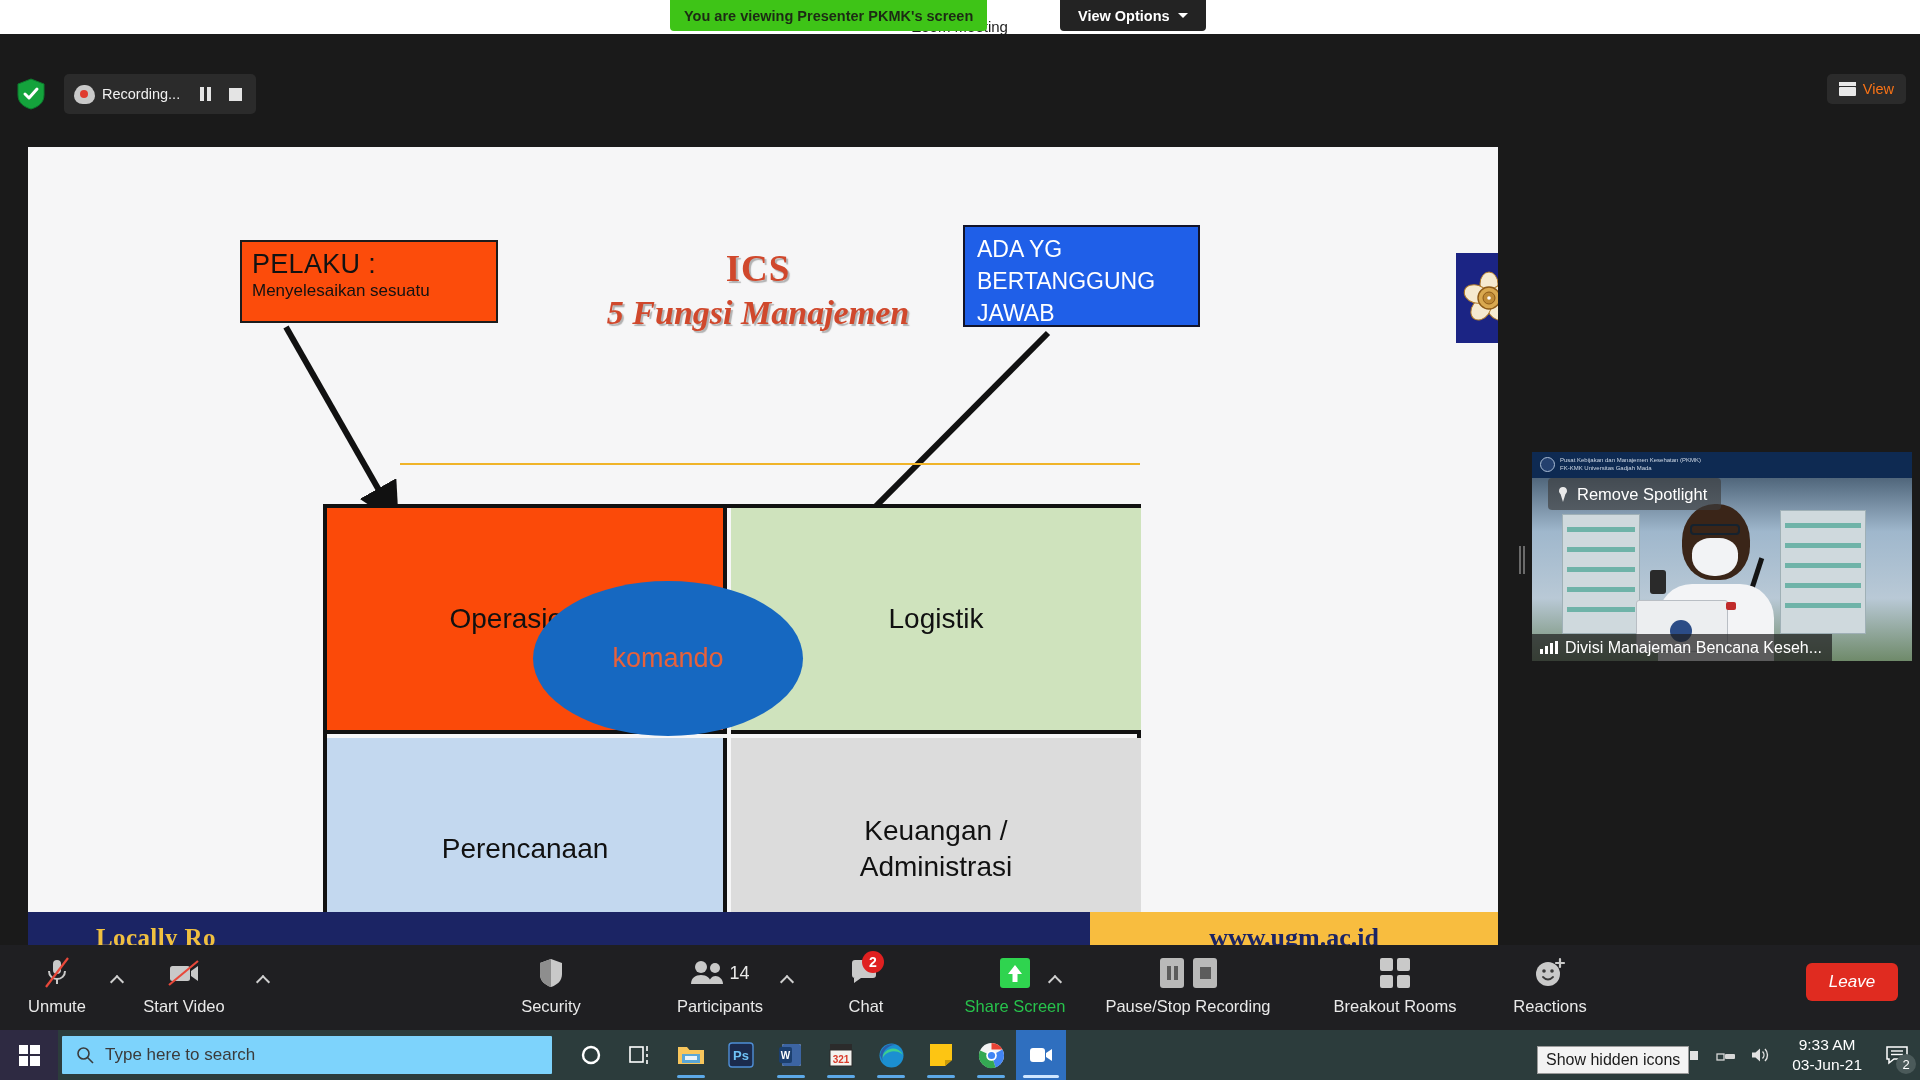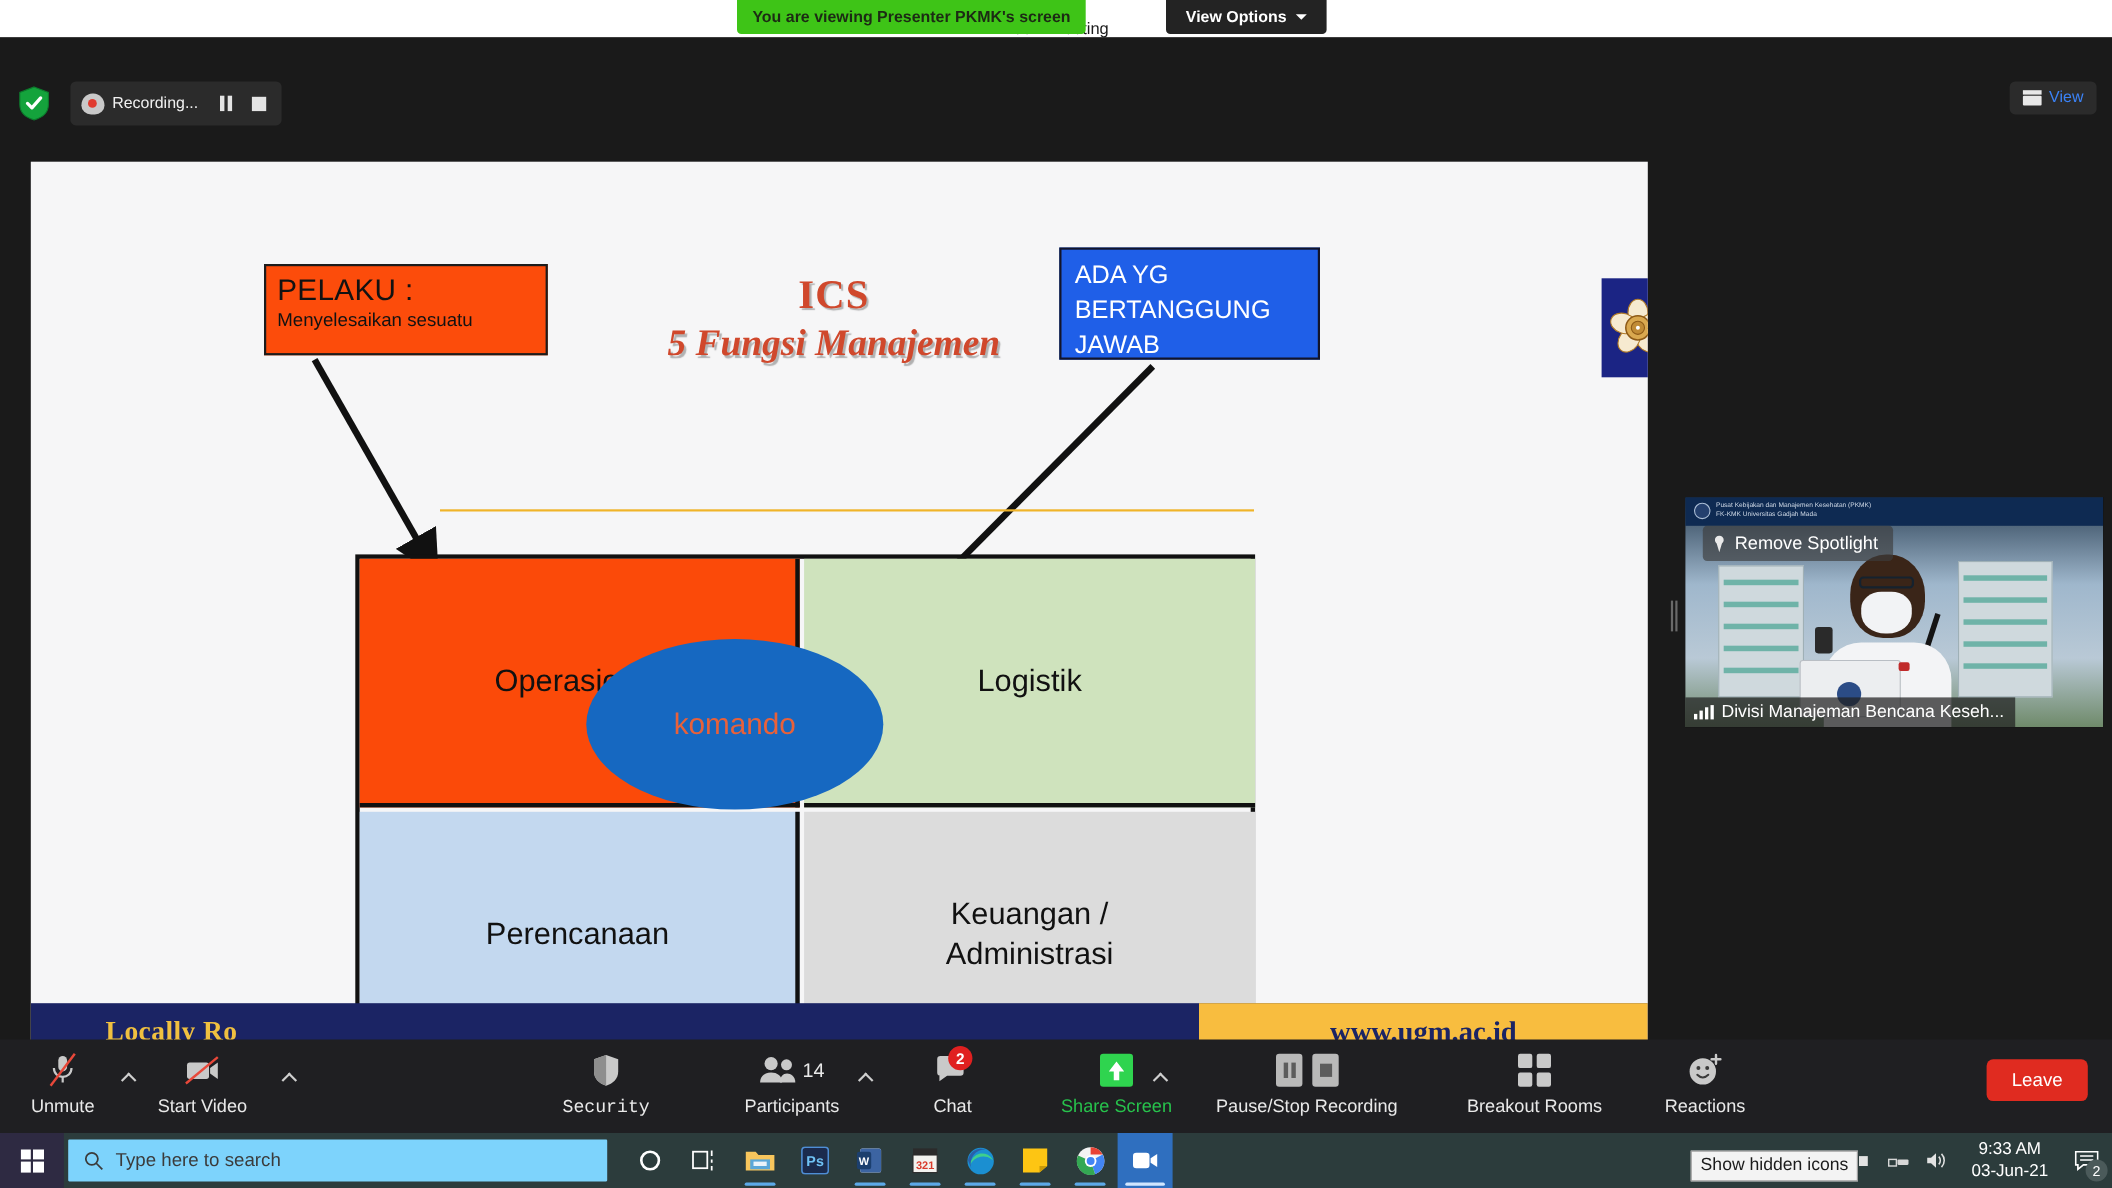--- a/index.html
+++ b/index.html
@@ -97,21 +97,21 @@
     justify-content: center;
   }
   .pause-ico { display: flex; gap: 3px; }
   .pause-ico i { display: block; width: 4px; height: 14px; background: #e4e4e4; }
   .stop-ico { width: 13px; height: 13px; background: #e4e4e4; }
 
   .view-btn {
     position: absolute; right: 14px; top: 40px; height: 30px;
     background: #2b2b2b; border-radius: 5px; display: flex;
     align-items: center; gap: 7px; padding: 0 12px;
-    font-size: 14.5px; color: #3b82f6;
+    font-size: 14.5px; color: #f97316;
   }
   .view-ico { width: 17px; height: 14px; position: relative; }
   .view-ico .bar { position: absolute; left: 0; top: 0; width: 17px; height: 4px;
     background: #e8e8e8; }
   .view-ico .bdy { position: absolute; left: 0; top: 5px; width: 17px; height: 9px;
     background: #e8e8e8; border-radius: 1px; }
 
   
   .shared-screen {
     position: absolute; left: 28px; top: 113px;
@@ -279,20 +279,21 @@
   .badge {
     position: absolute; min-width: 22px; height: 22px; border-radius: 11px;
     background: #e02020; color: #fff; font-size: 14px; font-weight: bold;
     display: flex; align-items: center; justify-content: center; padding: 0 5px;
   }
   .leave-btn {
     position: absolute; right: 22px; top: 18px; width: 92px; height: 38px;
     background: #e02b20; color: #ffffff; border-radius: 6px;
     display: flex; align-items: center; justify-content: center;
     font-size: 17px;
+    font-style: italic;
   }
 
   
   .taskbar {
     position: absolute; left: 0; bottom: 0; width: 1920px; height: 50px;
     background: #2c3c3c; display: flex; align-items: center;
   }
   .start-btn { width: 58px; height: 50px; display: flex; align-items: center;
     justify-content: center; background: #2e2a42; }
   .win-logo { width: 21px; height: 21px; display: grid;
@@ -566,21 +567,21 @@
           <svg width="34" height="30" viewBox="0 0 34 30">
             <rect x="3" y="8" width="20" height="15" rx="2.5" fill="#c9c9c9"></rect>
             <path d="M24 13 L31 8 v15 l-7 -5 Z" fill="#c9c9c9"></path>
             <line x1="2" y1="27" x2="31" y2="3" stroke="#e8483a" stroke-width="2.2"></line>
           </svg>
         </div>
         <div class="lbl">Start Video</div>
       </div>
       <div class="chev" style="left:256px;"></div>
 
-      <div class="tool" style="left:506px;width:90px;font-family:Liberation Mono, monospace;">
+      <div class="tool" style="left:506px;width:90px;">
         <div class="ico-wrap">
           <svg width="26" height="30" viewBox="0 0 26 30">
             <path d="M13 1 L24 5 v11 c0 7 -5 11 -11 13 C7 27 2 23 2 16 V5 Z" fill="#c9c9c9"></path>
             <path d="M13 1 L13 29 C7 27 2 23 2 16 V5 Z" fill="#8e8e8e"></path>
           </svg>
         </div>
         <div class="lbl">Security</div>
       </div>
 
       <div class="tool" style="left:660px;width:120px;">

